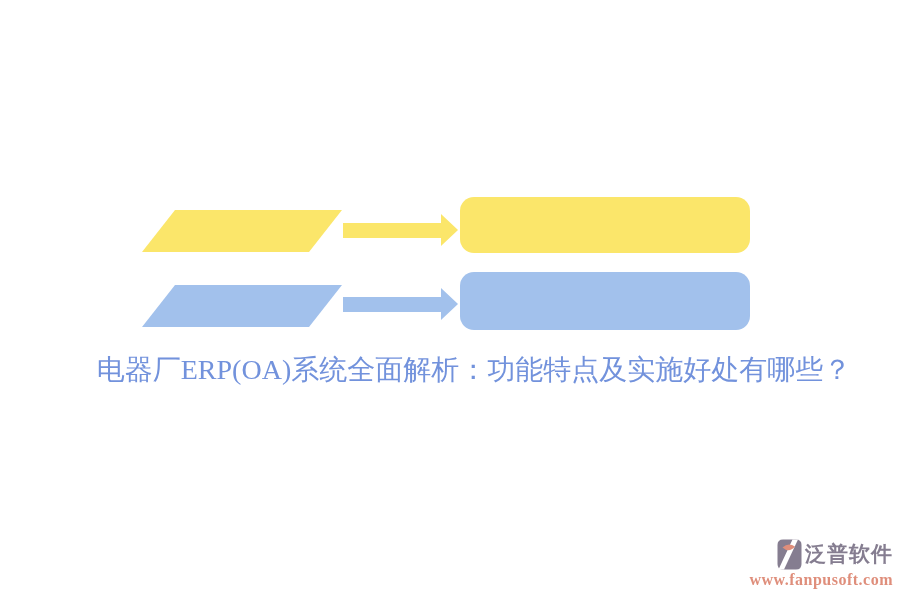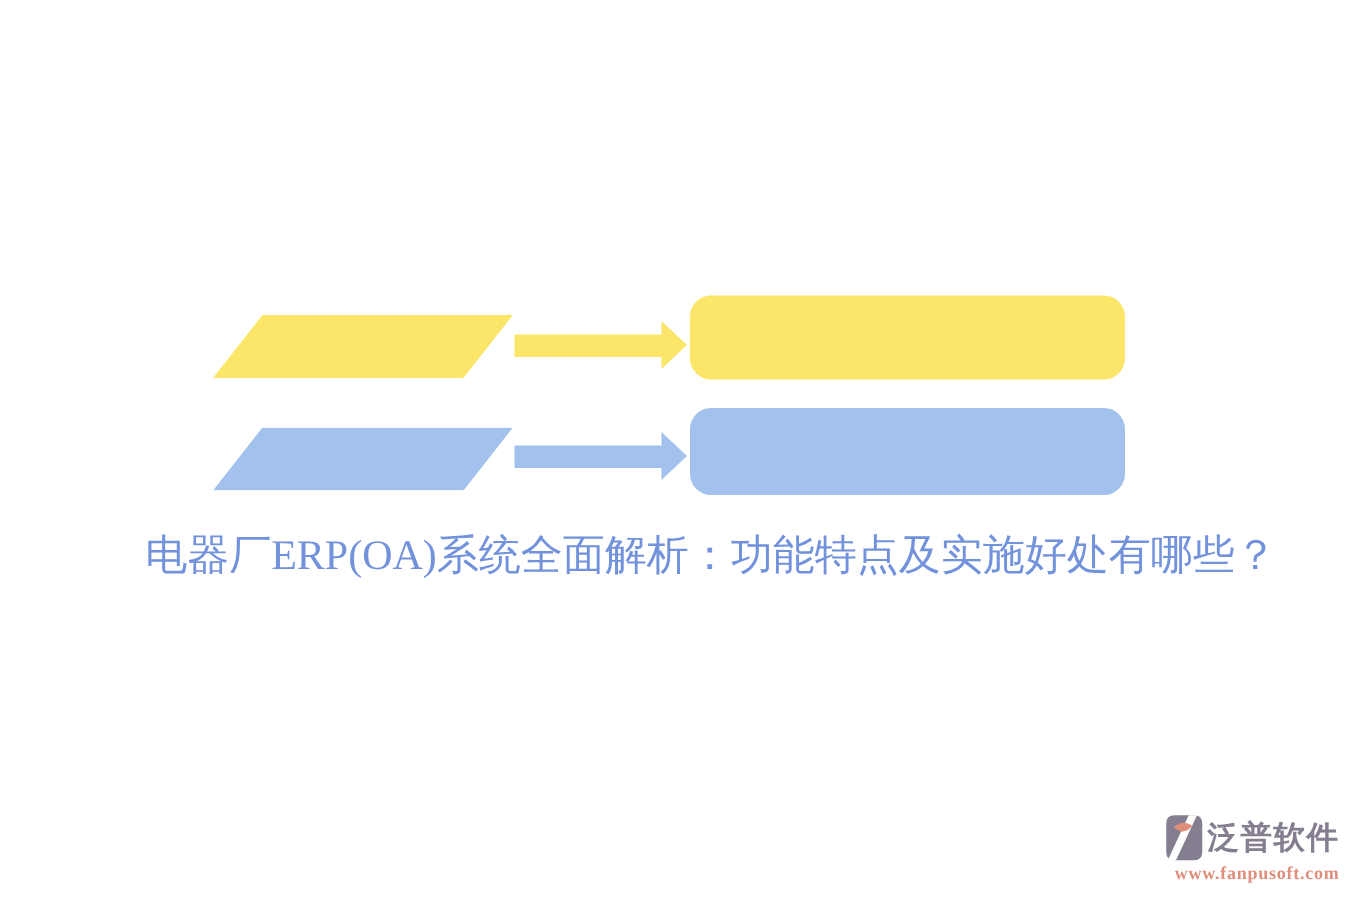--- a/index.html
+++ b/index.html
@@ -84,21 +84,21 @@
   }
   .wm-logo { display: block; }
   .wm-brand {
     font-size: 21px;
     font-weight: bold;
     letter-spacing: 1px;
     line-height: 1;
   }
   .wm-url {
     margin-top: 2px;
-    font-size: 12px;
+    font-size: 16px;
     font-weight: bold;
     letter-spacing: 0.5px;
     line-height: 1;
   }
 </style>
 </head>
 <body>
 
 <div class="canvas">
 

